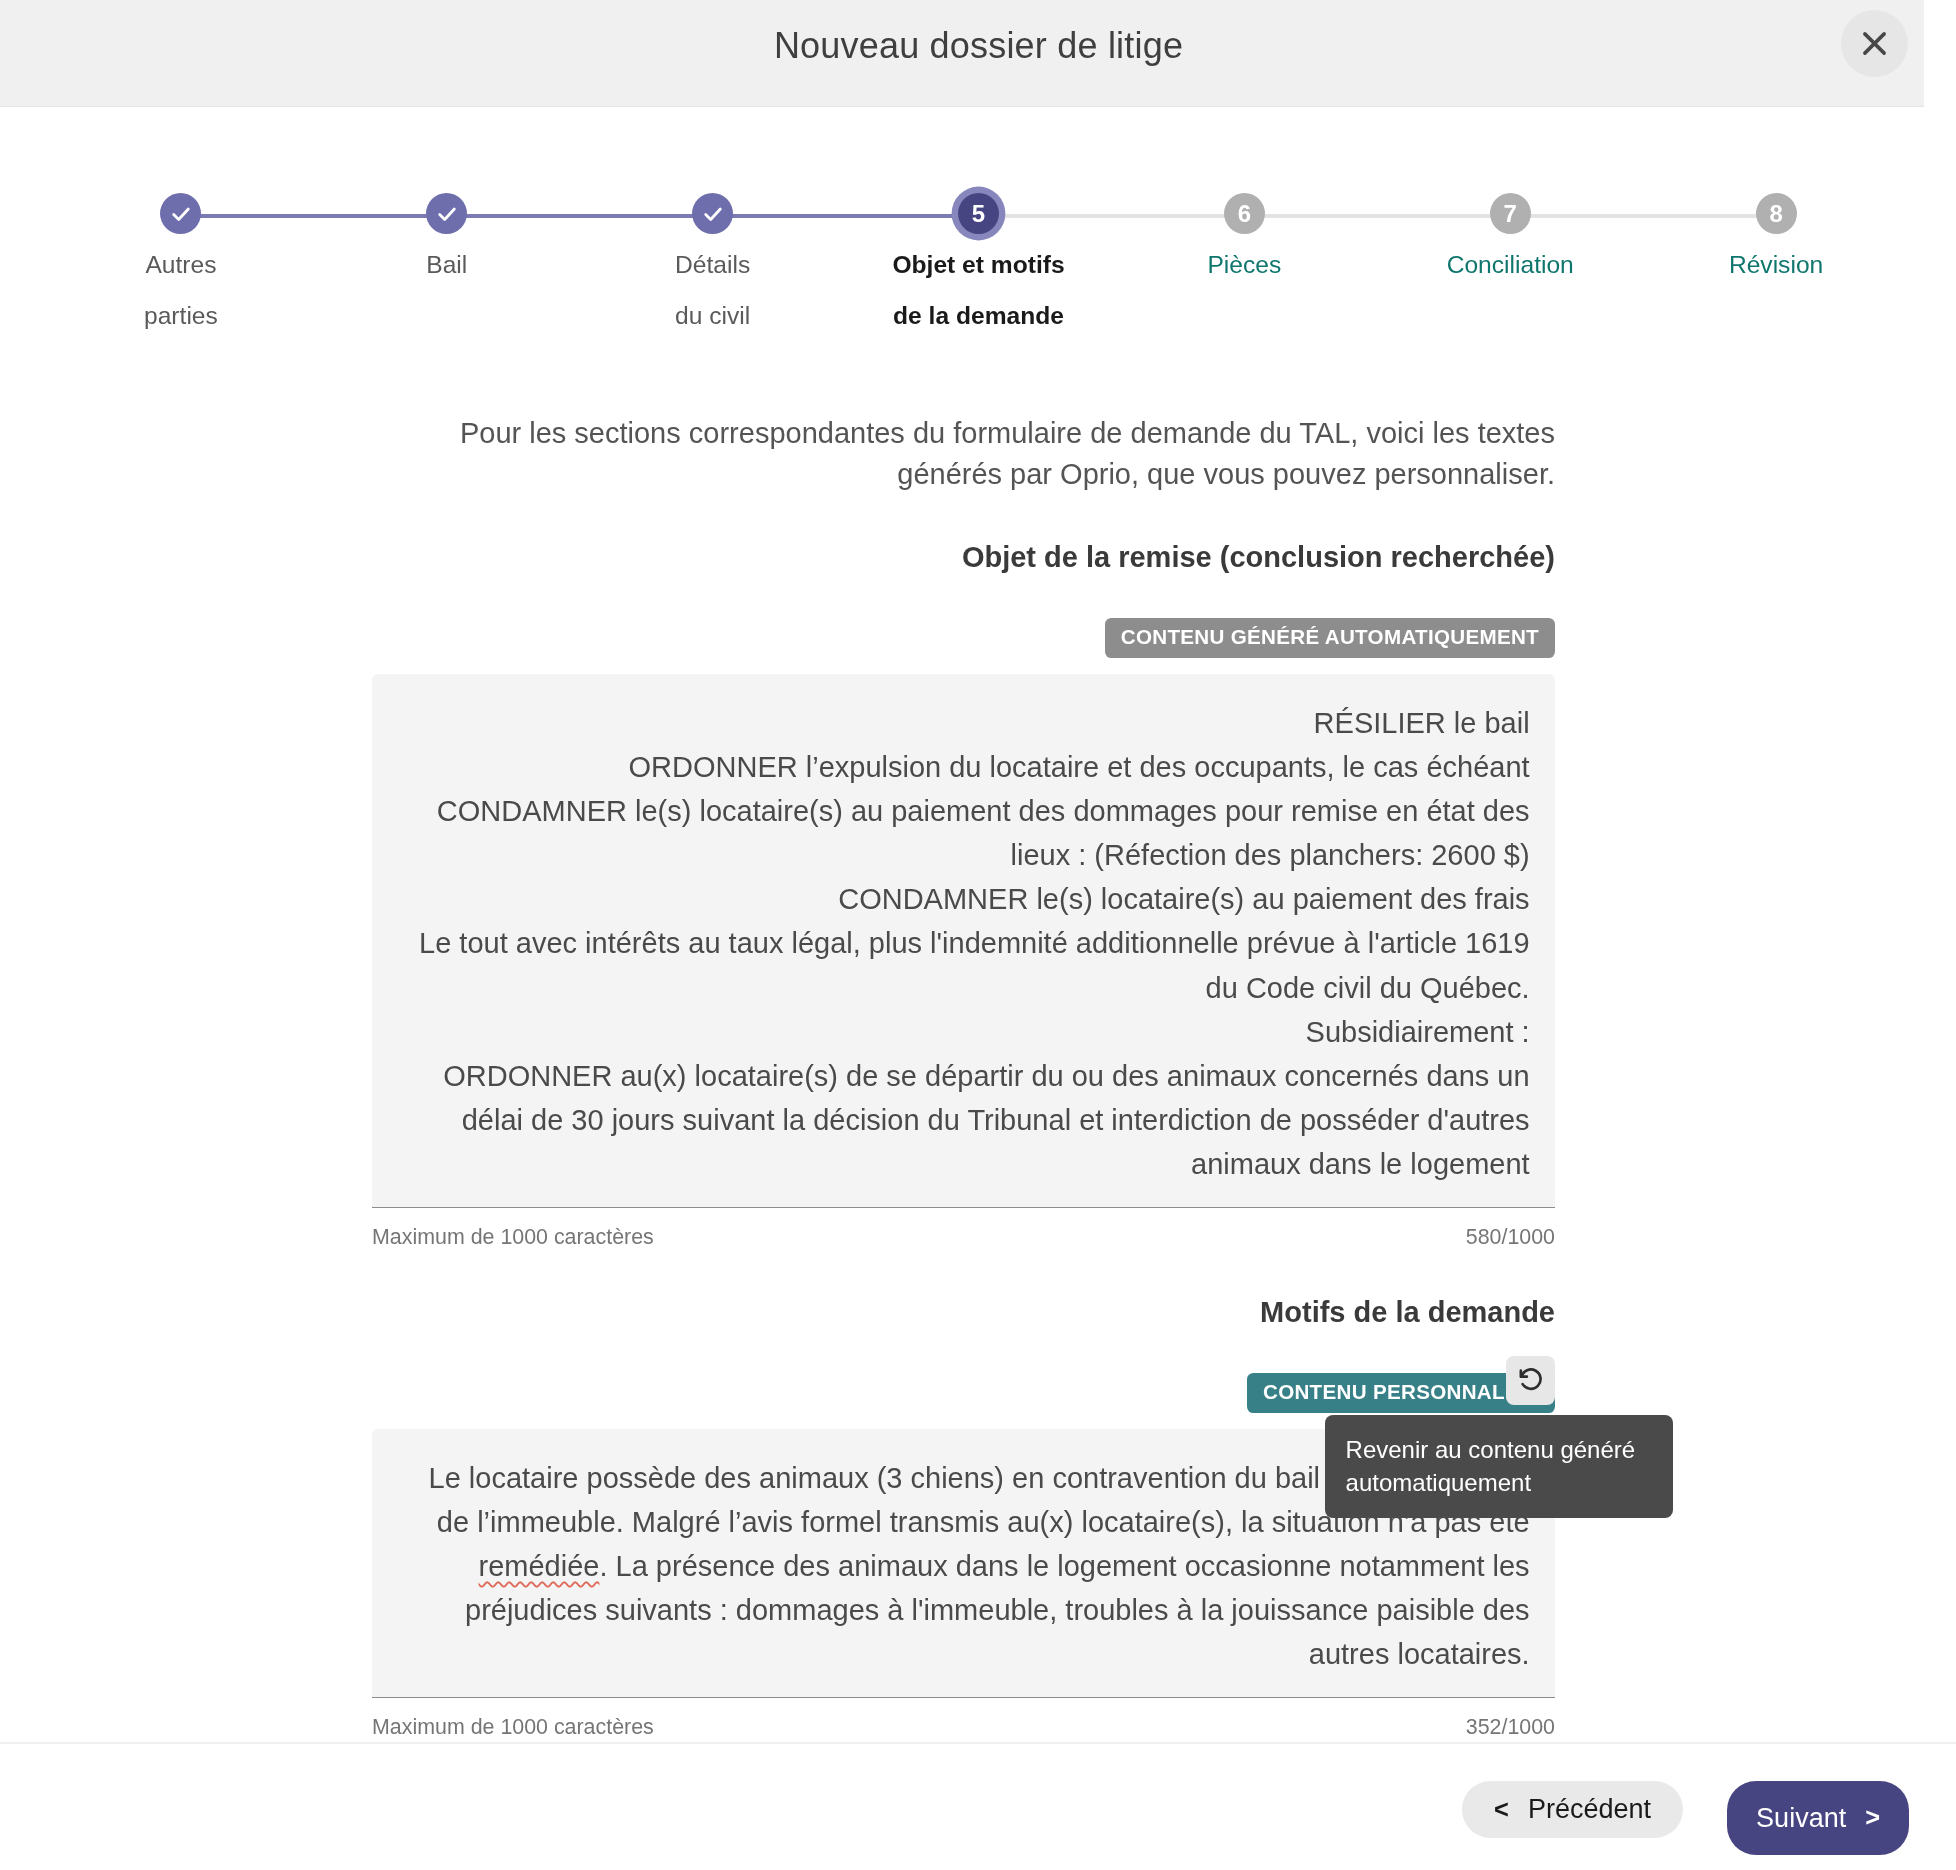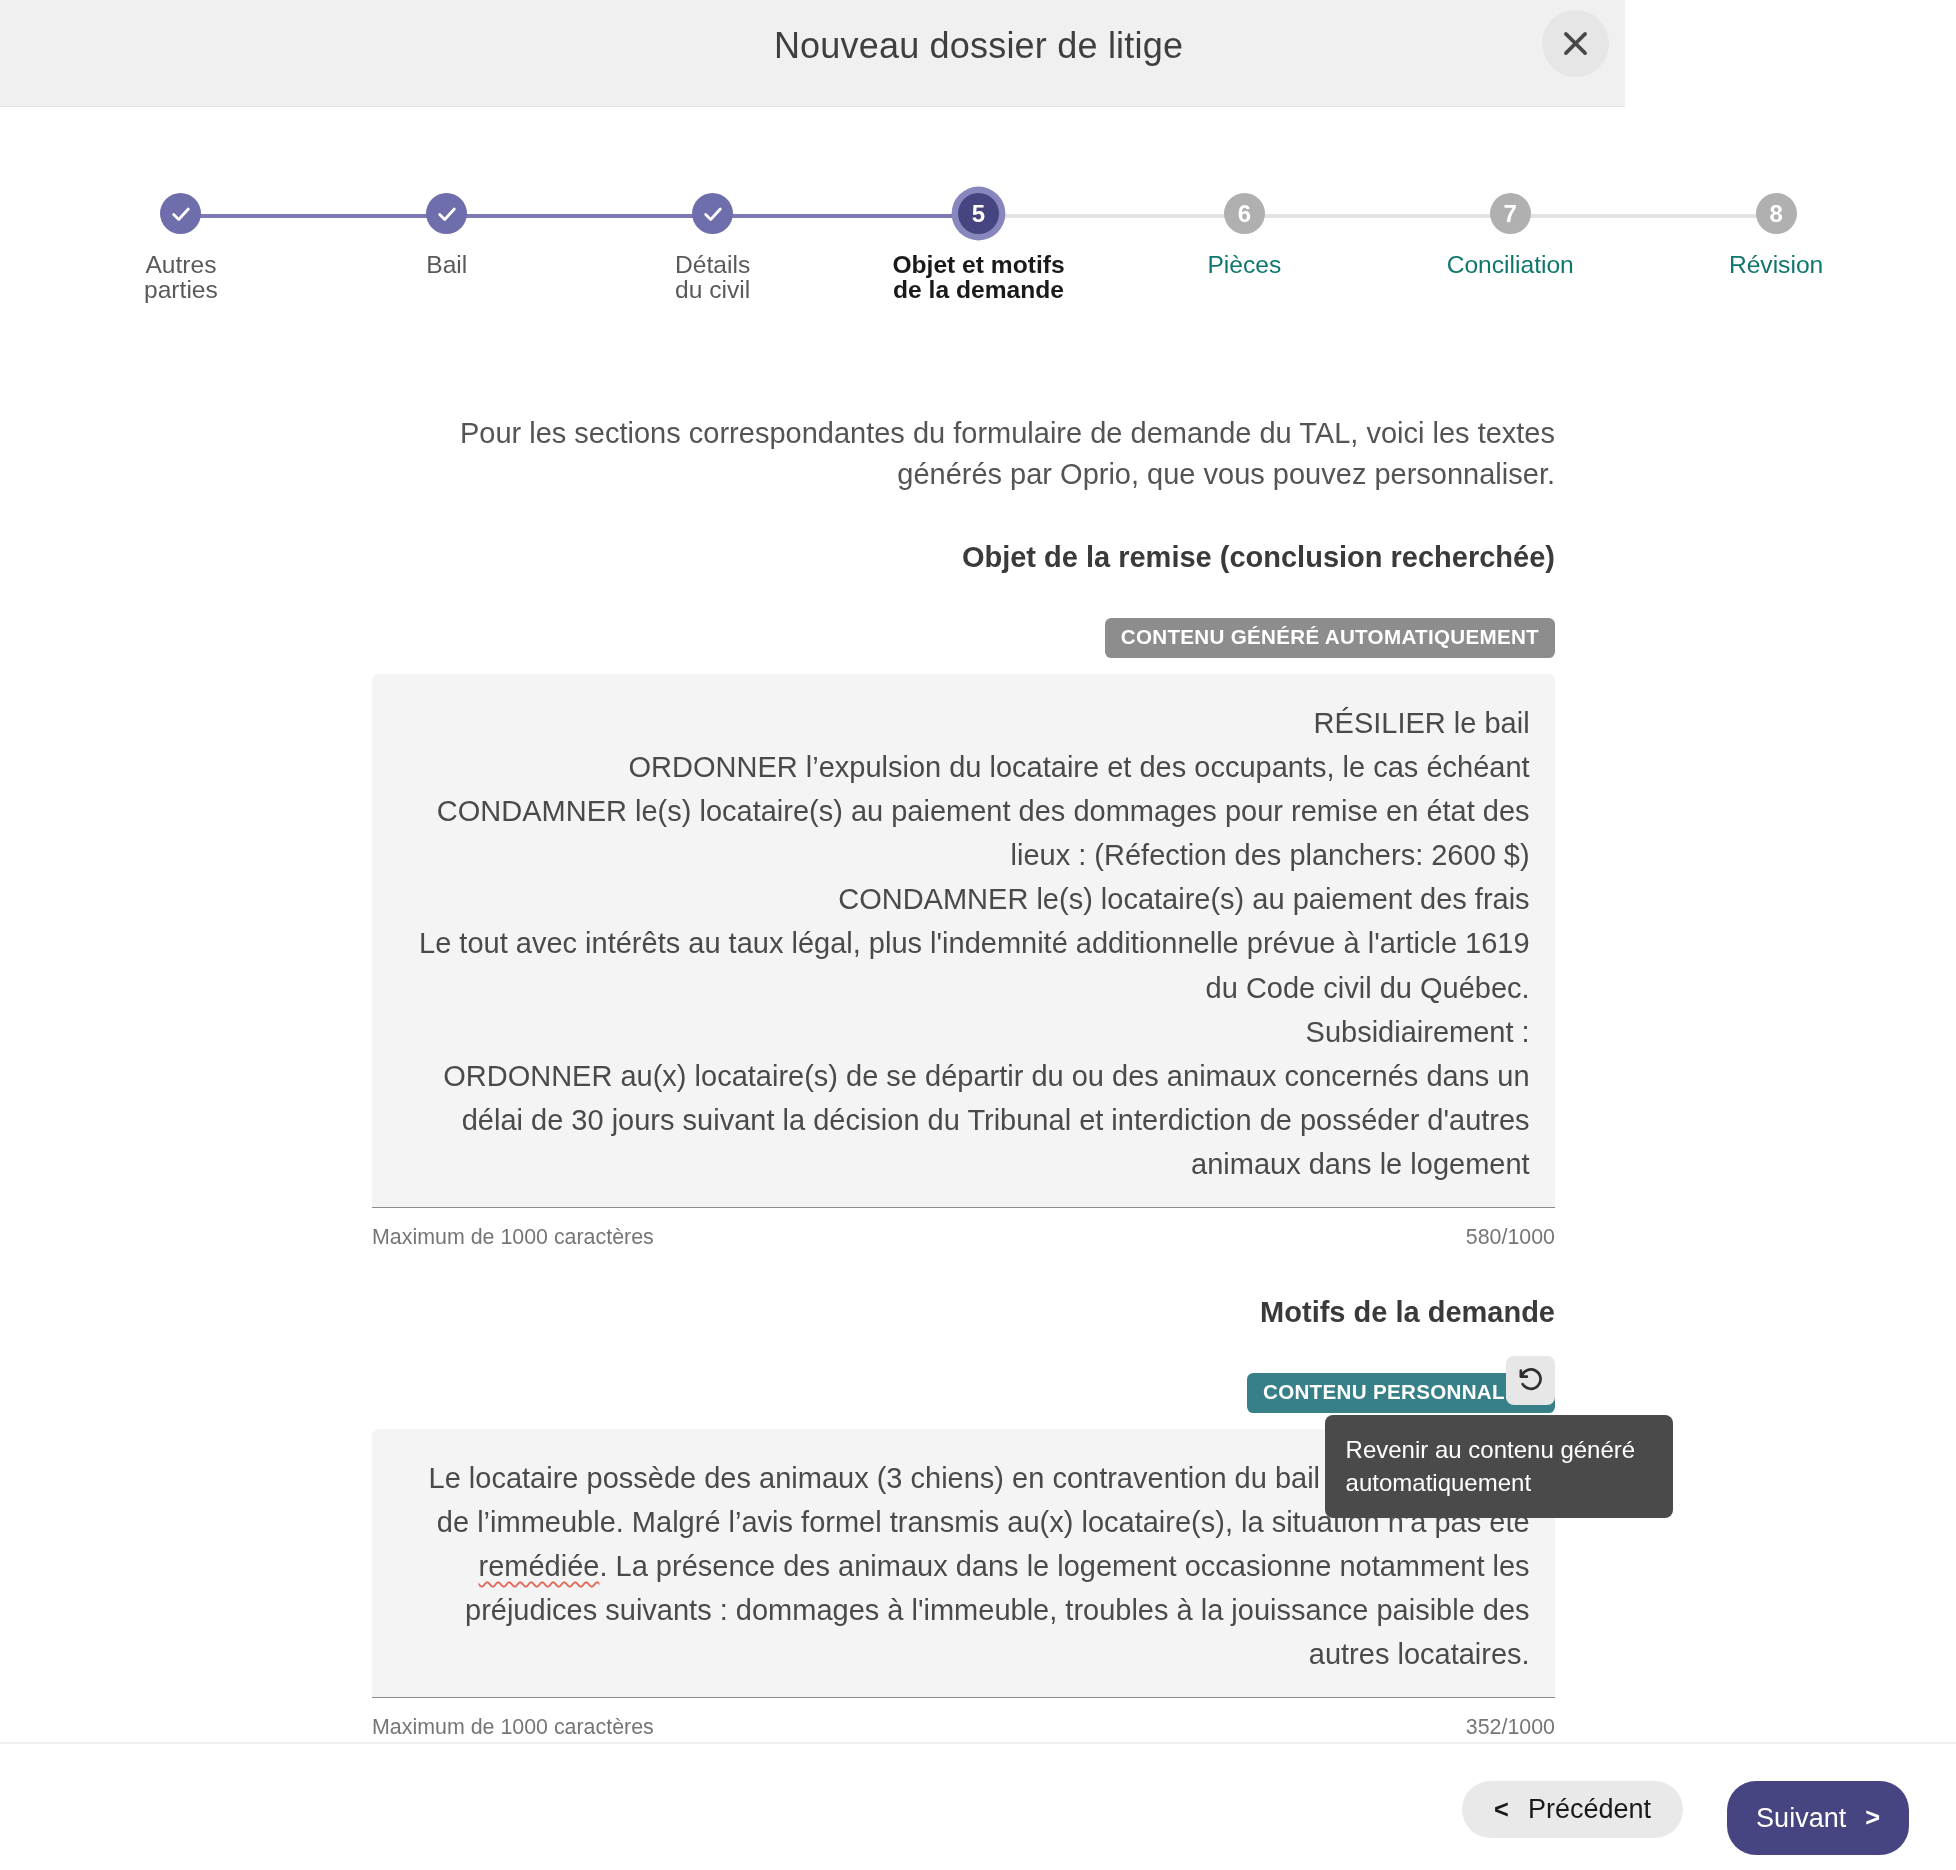--- a/index.html
+++ b/index.html
@@ -7,21 +7,21 @@
     width:1957px; height:1871px;
     background:#ffffff;
     font-family:"Liberation Sans", sans-serif;
     -webkit-font-smoothing:antialiased;
     position:relative;
     overflow:hidden;
   }
 
   
   .modal-header{
-    position:absolute; left:0; top:0; width:1625px; height:106px;
+    position:absolute; left:0; top:0; width:1924px; height:106px;
     background:#f0f0f0;
     border-bottom:0.8px solid #e4e4e4;
   }
   .modal-title{
     position:absolute; left:0; top:25.4px; width:1957px;
     text-align:center;
     font-size:36px; color:#3f3f3f; font-weight:400;
     letter-spacing:0.2px;
   }
   .close-btn{
@@ -65,21 +65,21 @@
     box-shadow:0 0 0 6.4px #8786bd;
   }
   .dot svg{ display:block; }
   .step-label{
     margin-top:17.5px;
     font-size:24.6px; line-height:1.03em; color:#0f766e; text-align:center;
     font-weight:400;
   }
   .step-label.done{ color:#5a5a5a; }
   .step-label.active{ color:#1a1a1a; font-weight:700; }
-  .step-label .l2{ display:block; margin-top:0; }
+  .step-label .l2{ display:block; margin-top:26px; }
 
   
   .content{
     position:absolute; left:372px; top:413px; width:1183px;text-align:right;
   }
   .intro{
     font-size:29px; line-height:1.42em; color:#545454; font-weight:400;
   }
   .section-title{
     margin-top:46px;

